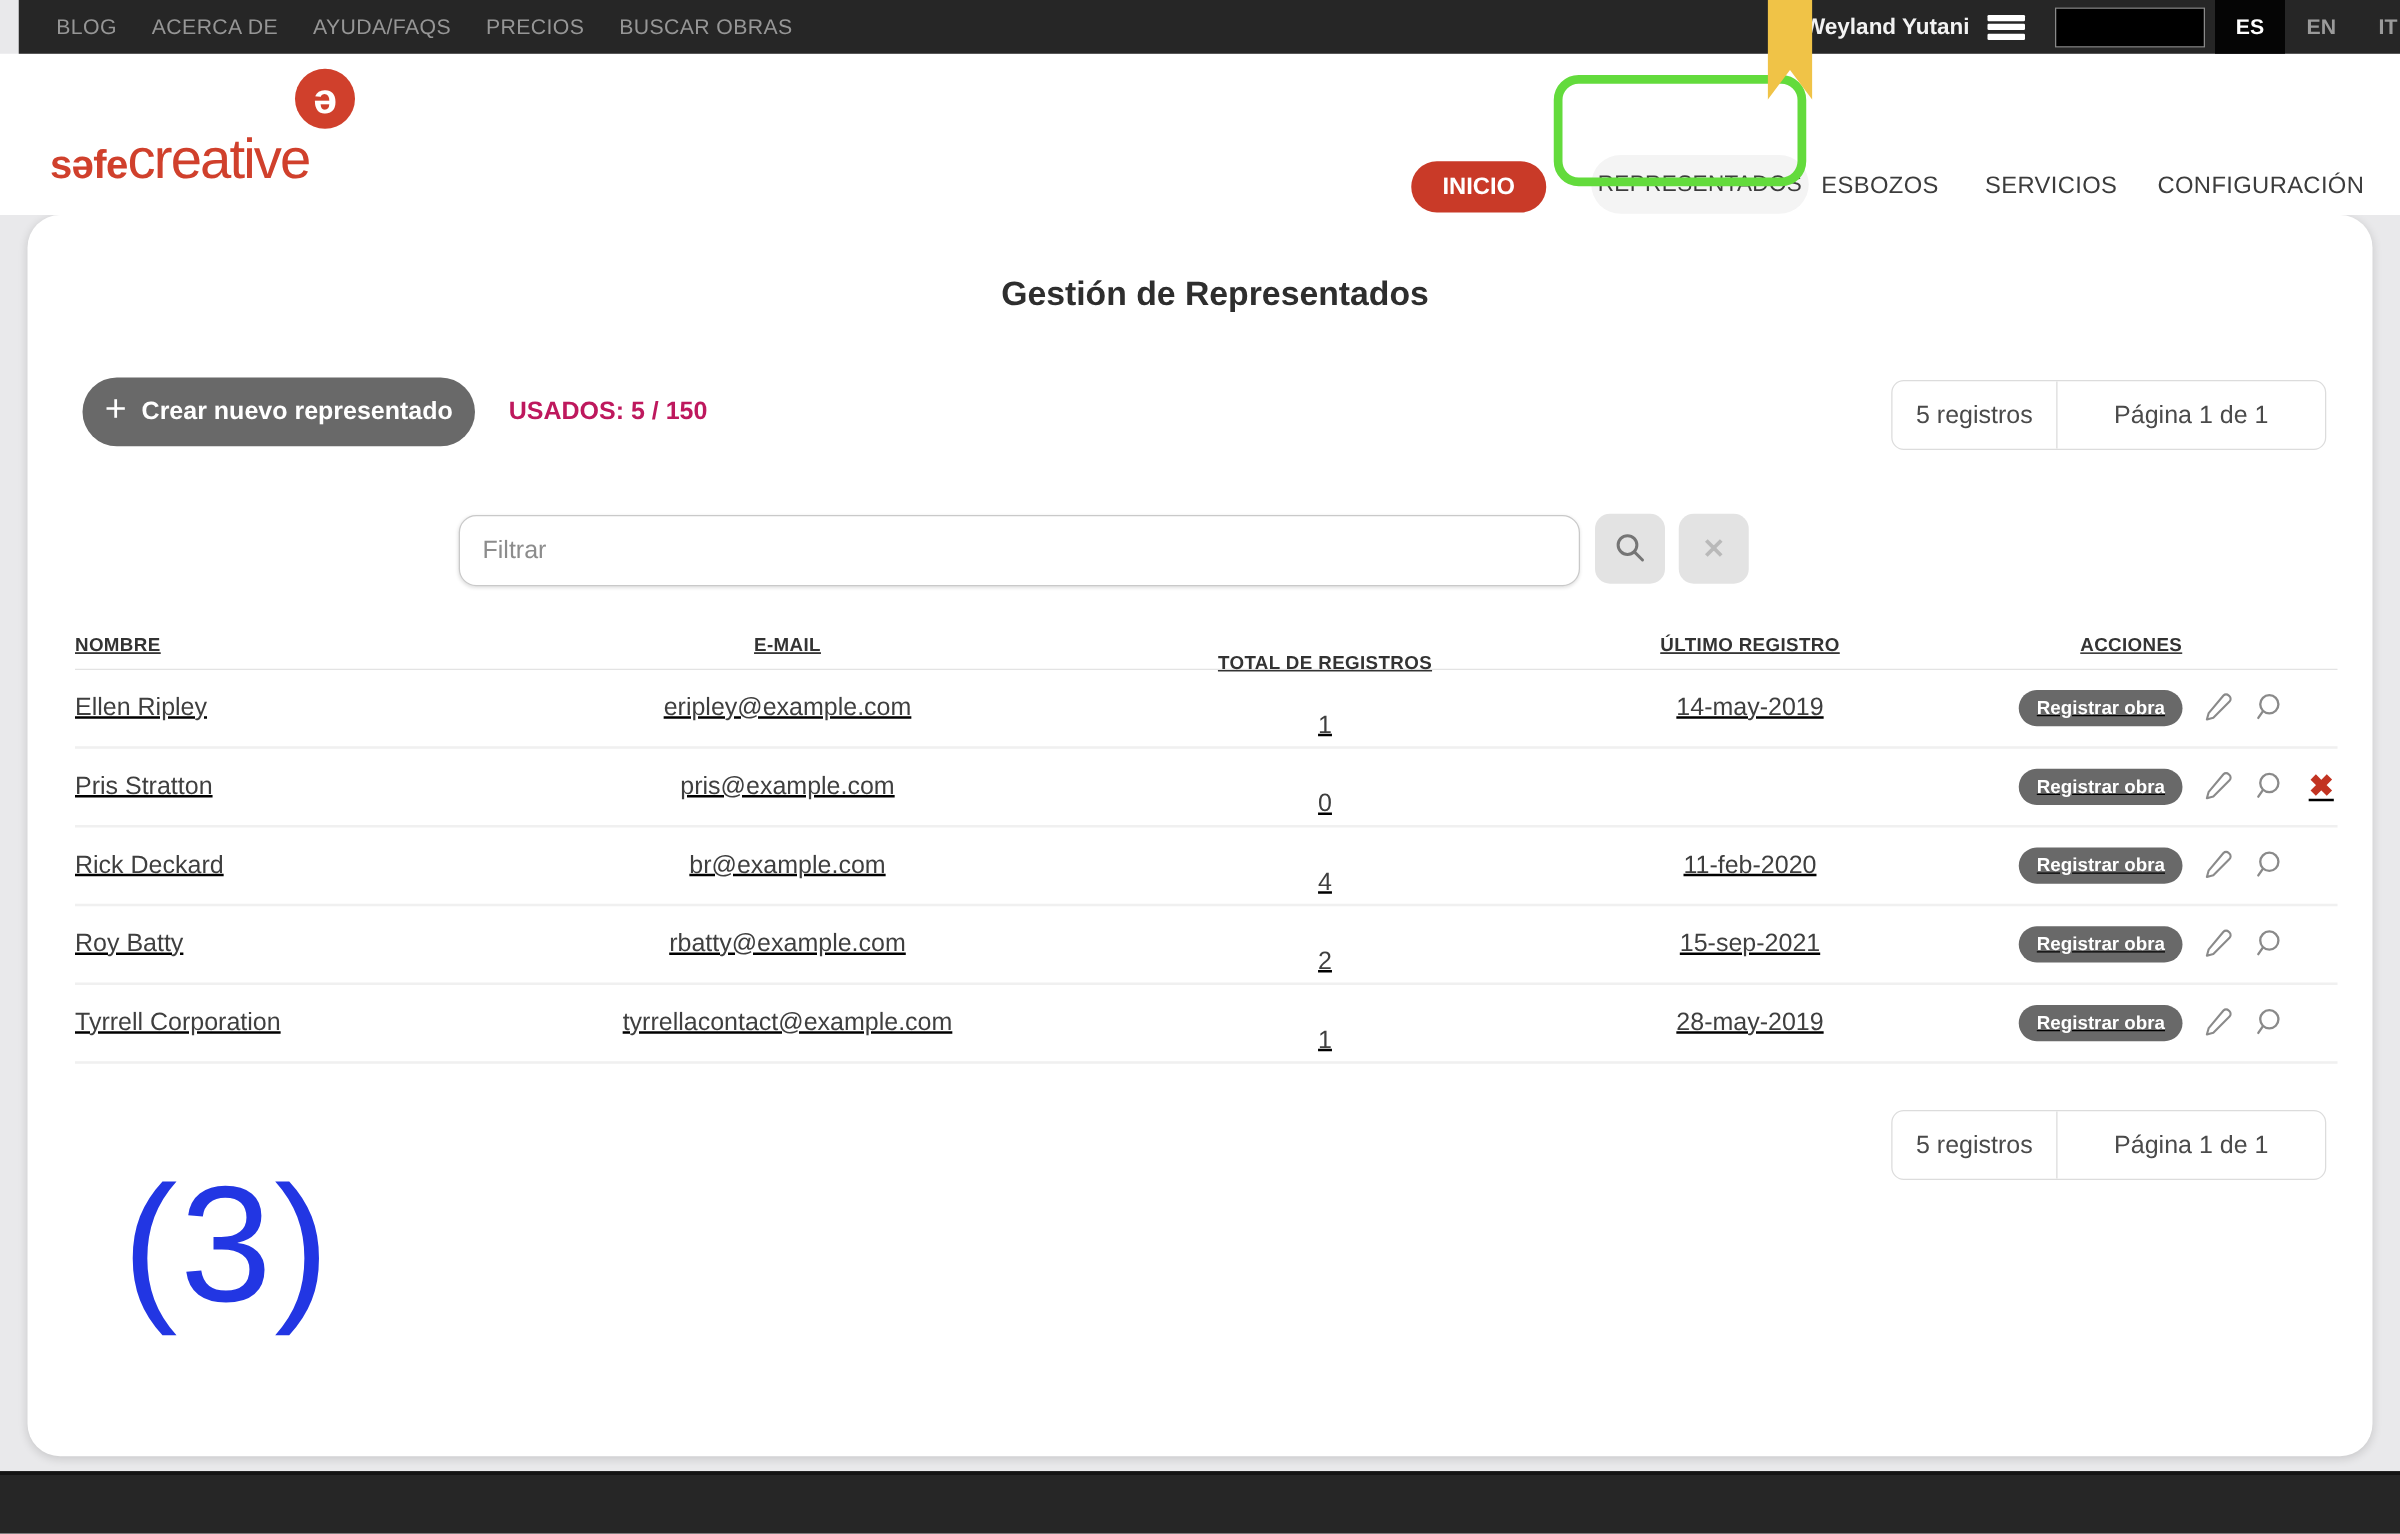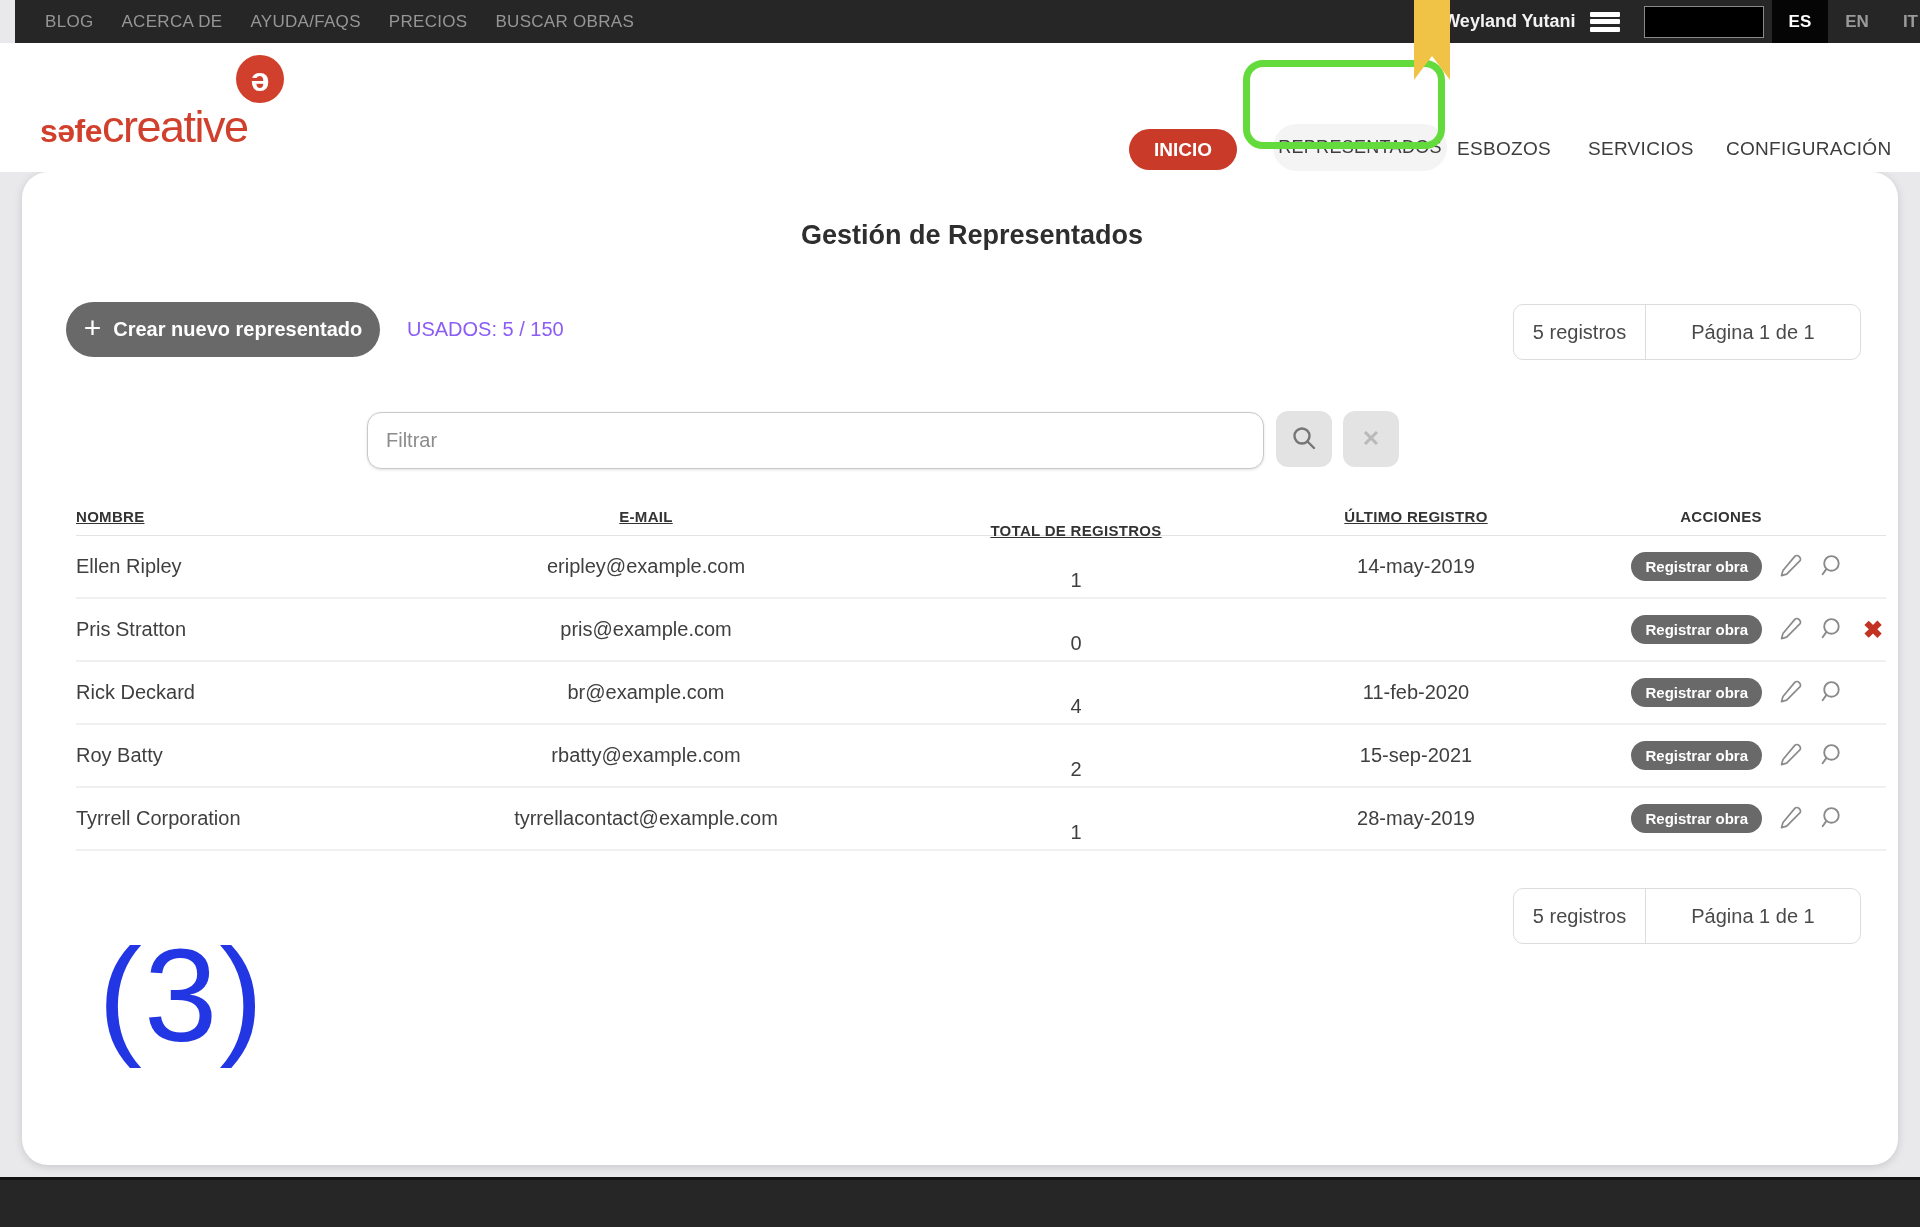--- a/index.html
+++ b/index.html
@@ -80,21 +80,21 @@
   }
   .create-btn {
     position:absolute; left:44px; top:130px; width:314px; height:55px;
     background:#696969; border:none; border-radius:28px; color:#ffffff;
     font-family:"Liberation Sans", sans-serif; font-size:20px; font-weight:700;
     display:flex; align-items:center; justify-content:center; gap:12px; cursor:pointer;
   }
   .create-btn .plus { font-size:30px; font-weight:400; line-height:1; margin-top:-3px; }
   .usage-text {
     position:absolute; left:385px; top:130px; height:55px; display:flex; align-items:center;
-    font-size:20px; font-weight:400; color:#8b5cf6;
+    font-size:20px; font-weight:700; color:#be185d;
   }
   .pagbox {
     position:absolute; right:37px; width:348px; height:56px;
     border:1px solid #dcdcdc; border-radius:10px; background:#ffffff;
     display:flex; overflow:hidden;
   }
   .pagbox.top { top:132px; }
   .pagbox.bottom { top:716px; }
   .pag-cell { display:flex; align-items:center; justify-content:center; font-size:20px; color:#4a4a4a; cursor:pointer; }
   .pag-cell.records { width:132px; border-right:1px solid #dcdcdc; }
@@ -110,21 +110,21 @@
   .sq-btn {
     position:absolute; top:239px; width:56px; height:56px;
     background:#e3e3e3; border:none; border-radius:12px; cursor:pointer;
     display:flex; align-items:center; justify-content:center;
   }
   .sq-btn.search { left:1254px; }
   .sq-btn.clear { left:1321px; }
   .clear-glyph { color:#b9b9b9; font-size:22px; font-weight:700; }
 
   
-  .tbl { position:absolute; left:54px; top:326px; width:1810px; }
+  .tbl { position:absolute; left:38px; top:326px; width:1810px;text-decoration:underline; }
   .tbl-head { display:flex; height:38px; align-items:center; border-bottom:1px solid #e3e3e3; }
   .th { font-size:15px; font-weight:700; color:#333333; letter-spacing:.3px; }
   .th a { color:#333333; text-decoration:underline; cursor:pointer; }
   .c1 { width:340px; text-align:left; }
   .c2 { width:460px; text-align:center; }
   .c3 { width:400px; text-align:center;margin-top:28px; }
   .c4 { width:280px; text-align:center; }
   .c5 { width:330px; text-align:center; }
   .tr { display:flex; height:63px; align-items:center; border-bottom:2px solid #f0f0f0; }
   .td { font-size:20px; color:#3f3f3f; }

